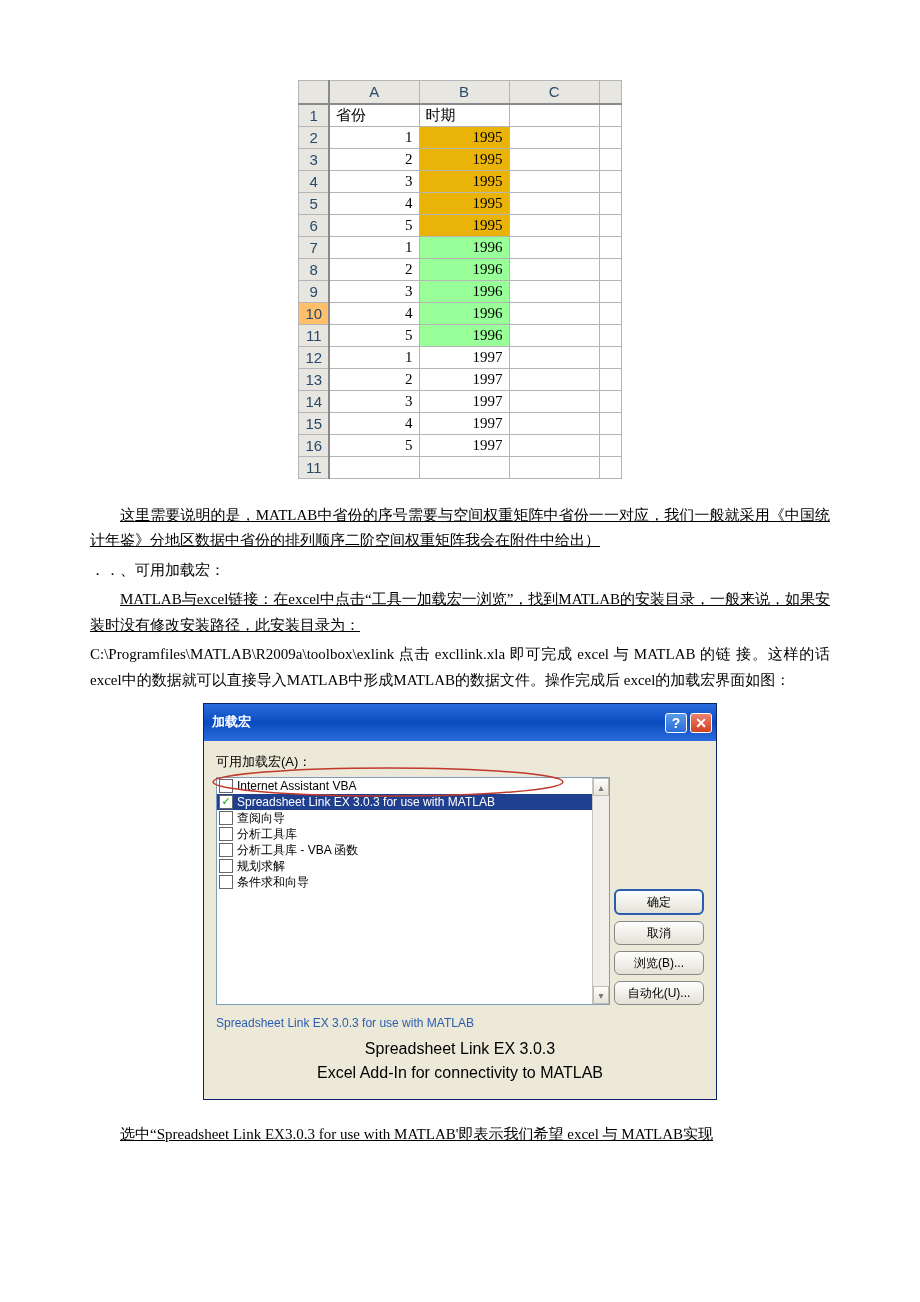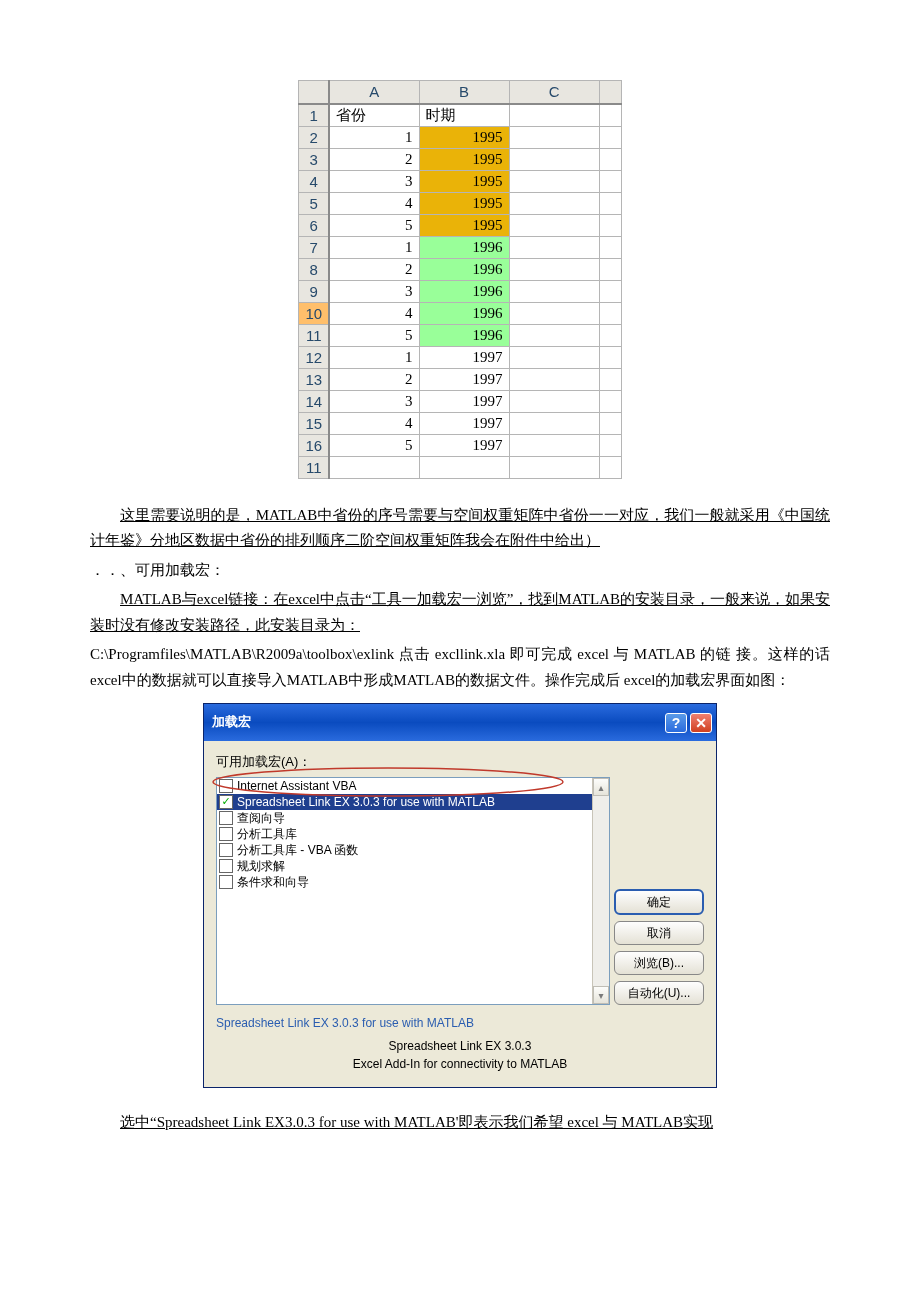--- a/index.html
+++ b/index.html
@@ -142,21 +142,21 @@
   .wbtn {
     height: 22px;
     border: 1px solid #888;
     background: linear-gradient(#fefefe,#e4e1d5);
     font-size: 12px;
     display:flex; align-items:center; justify-content:center;
     border-radius: 6px;
   }
   .wbtn.def { border: 2px solid #2a5db0; }
   .desc-title { margin-top: 8px; color: #2a5db0; font-size: 12px;}
-  .desc-body { margin-top: 4px; text-align: center; font-size: 12px; line-height: 1.5; }
+  .desc-body { margin-top: 4px; text-align: center; font-size: 16px; line-height: 1.5; }
 
   .ellipse {
     position: absolute;
     pointer-events: none;
   }
 </style>
 </head>
 <body>
 
 <div class="sheet-wrap">

